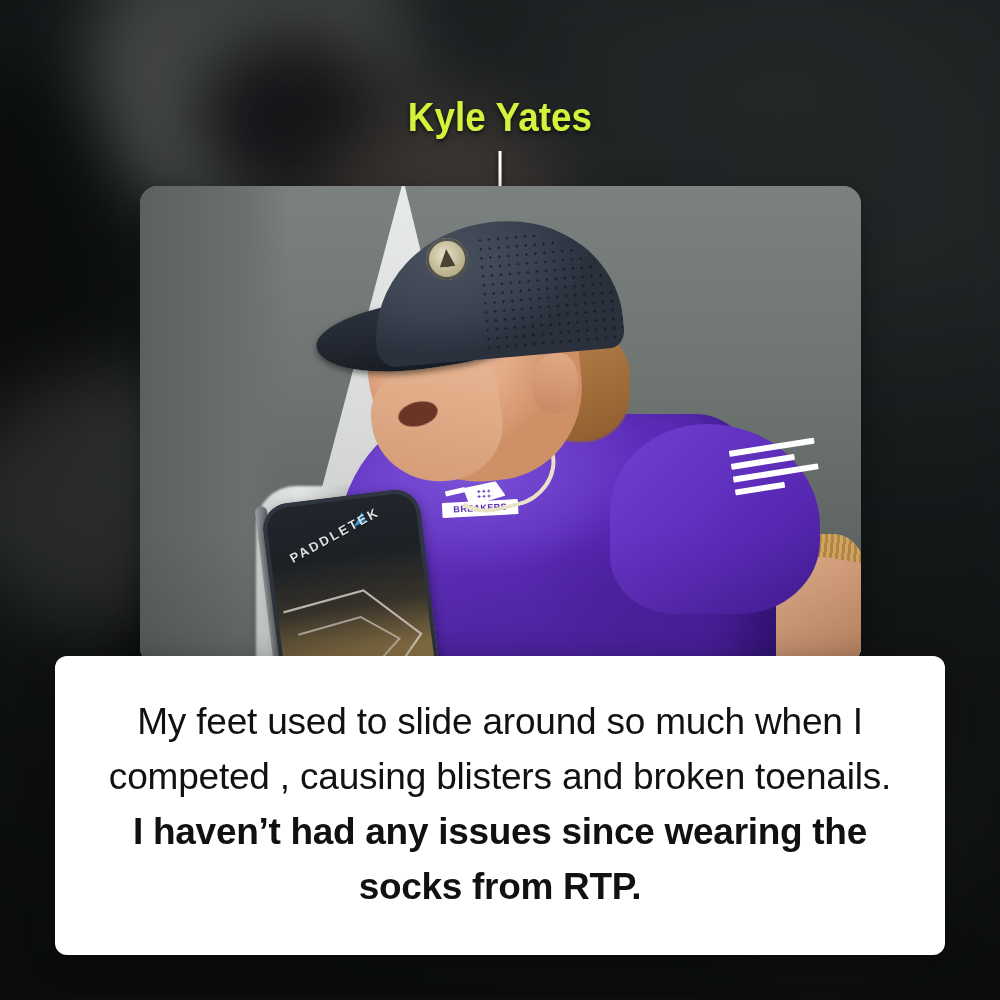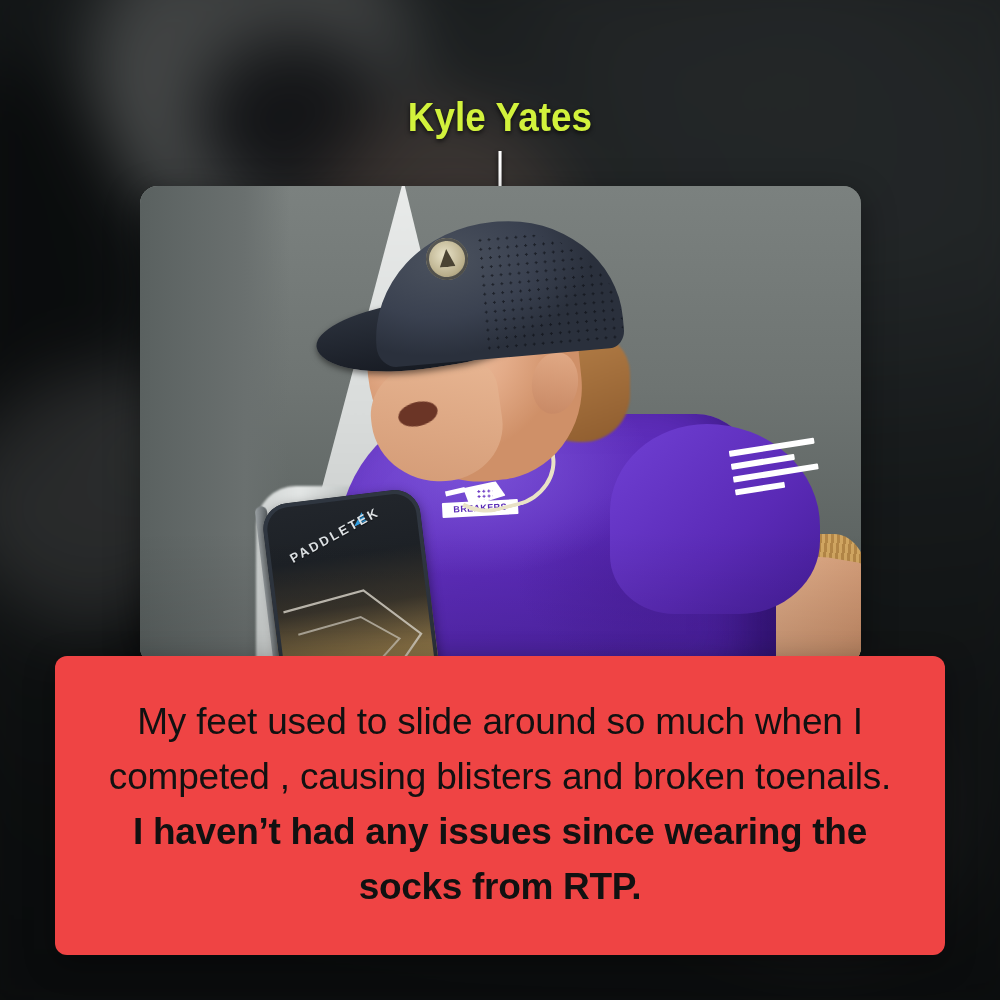--- a/index.html
+++ b/index.html
@@ -292,21 +292,21 @@
 
   .ph-grade{
     position:absolute; inset:0; pointer-events:none;
     background:linear-gradient(180deg,rgba(0,0,0,0) 72%,rgba(0,0,0,.12) 100%);
   }
 
   
   #quote-card{
     position:absolute;
     left:55px; top:656px; width:890px; height:299px;
-    background:#ef4444;
+    background:#ffffff;
     border-radius:12px;
     box-shadow:0 8px 30px rgba(0,0,0,.35);
     display:flex; align-items:center; justify-content:center;
     padding:26px 44px 30px;
   }
   #quote-text{
     text-align:center;
     color:#111111;
     font-size:37px;
     line-height:55px;

